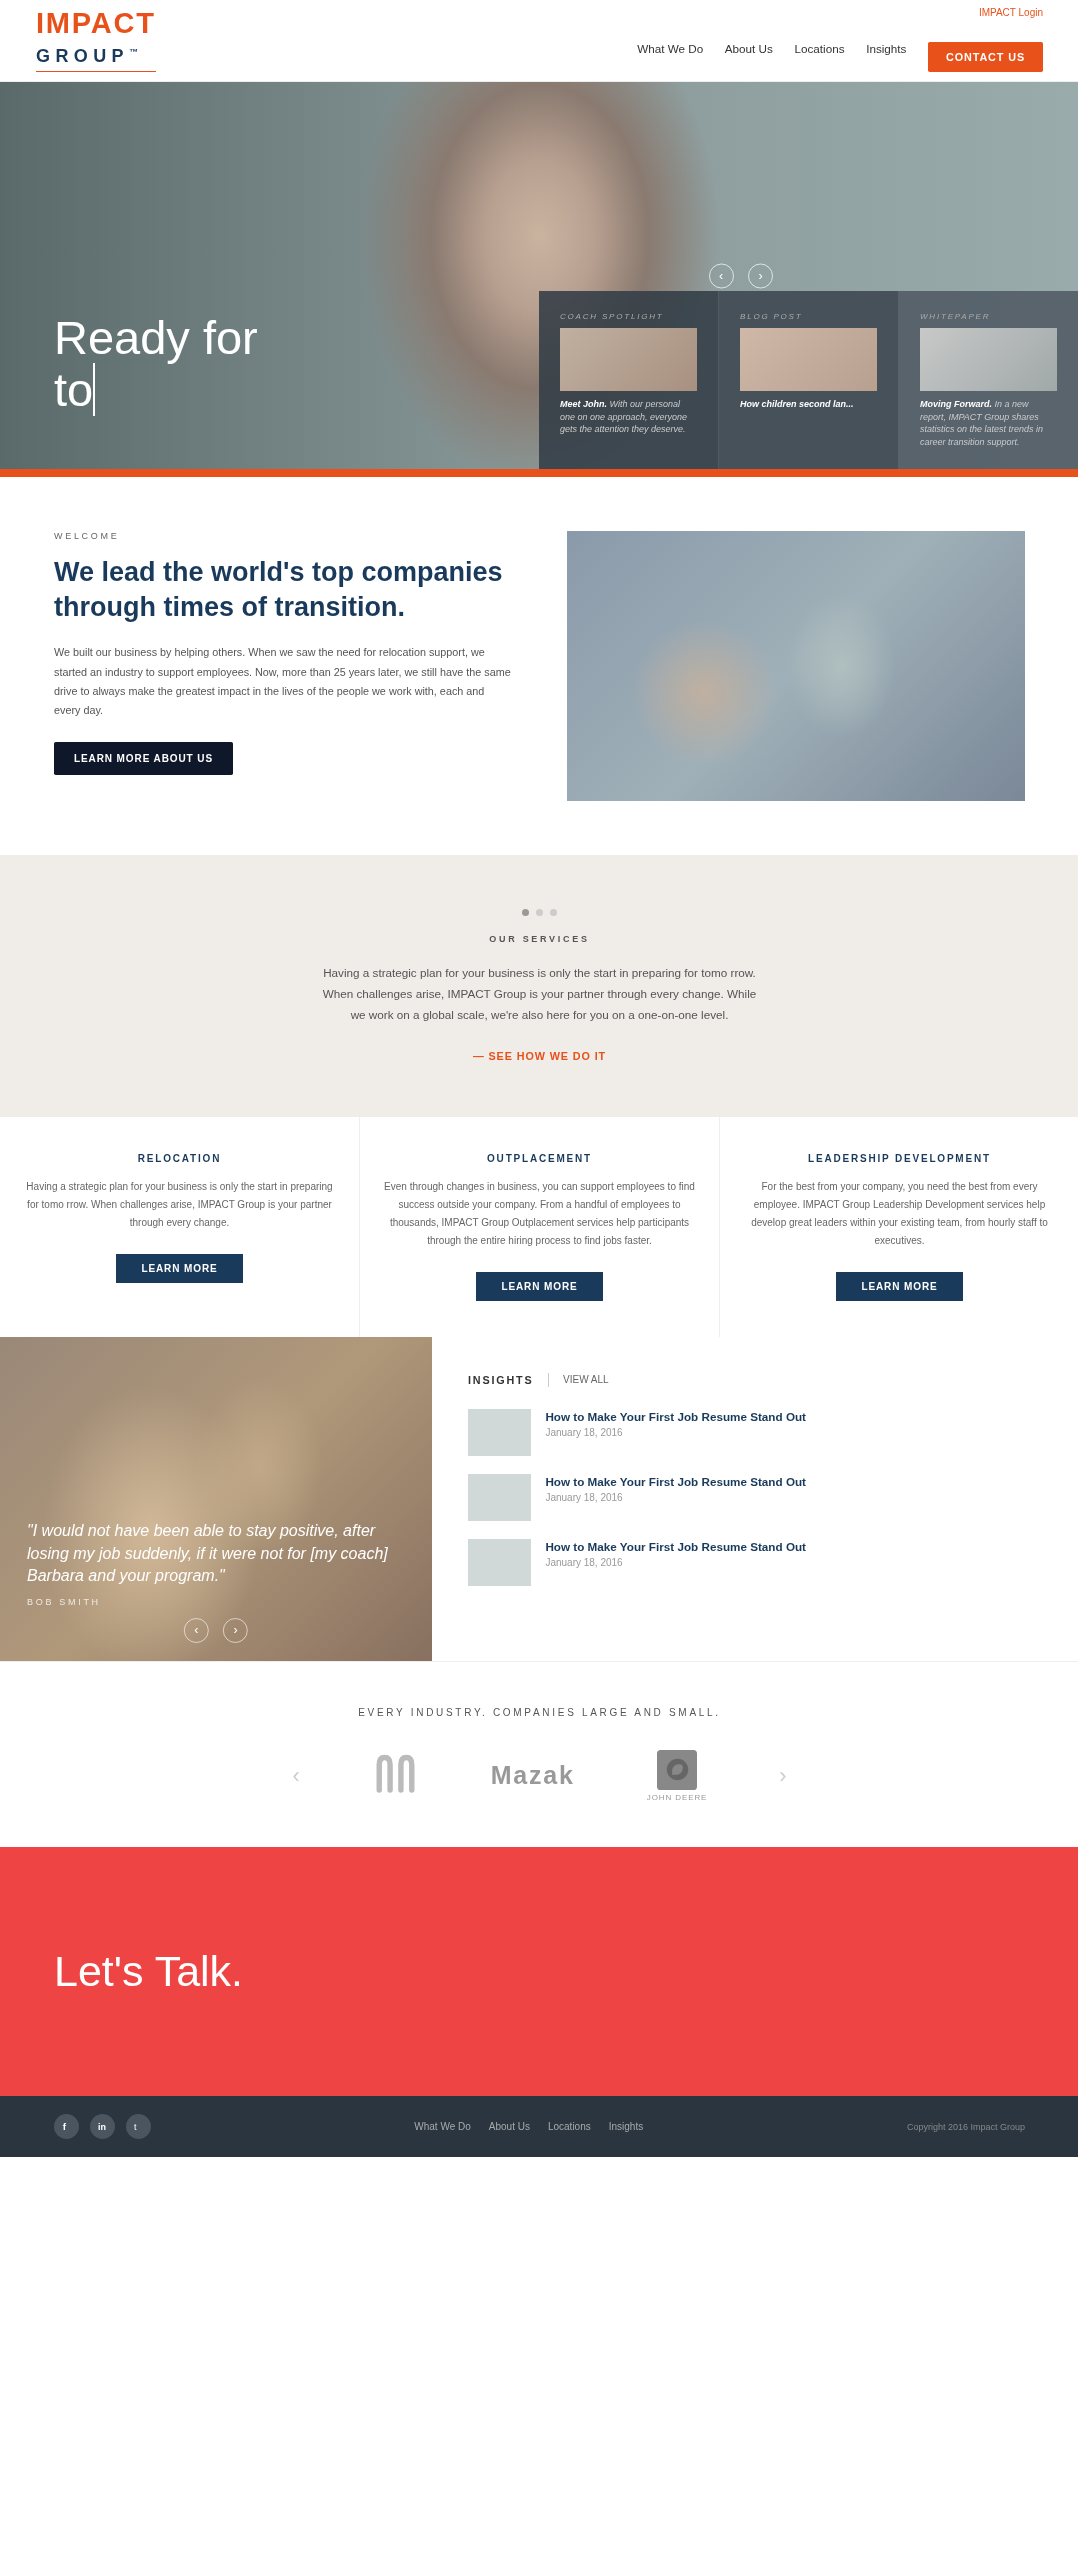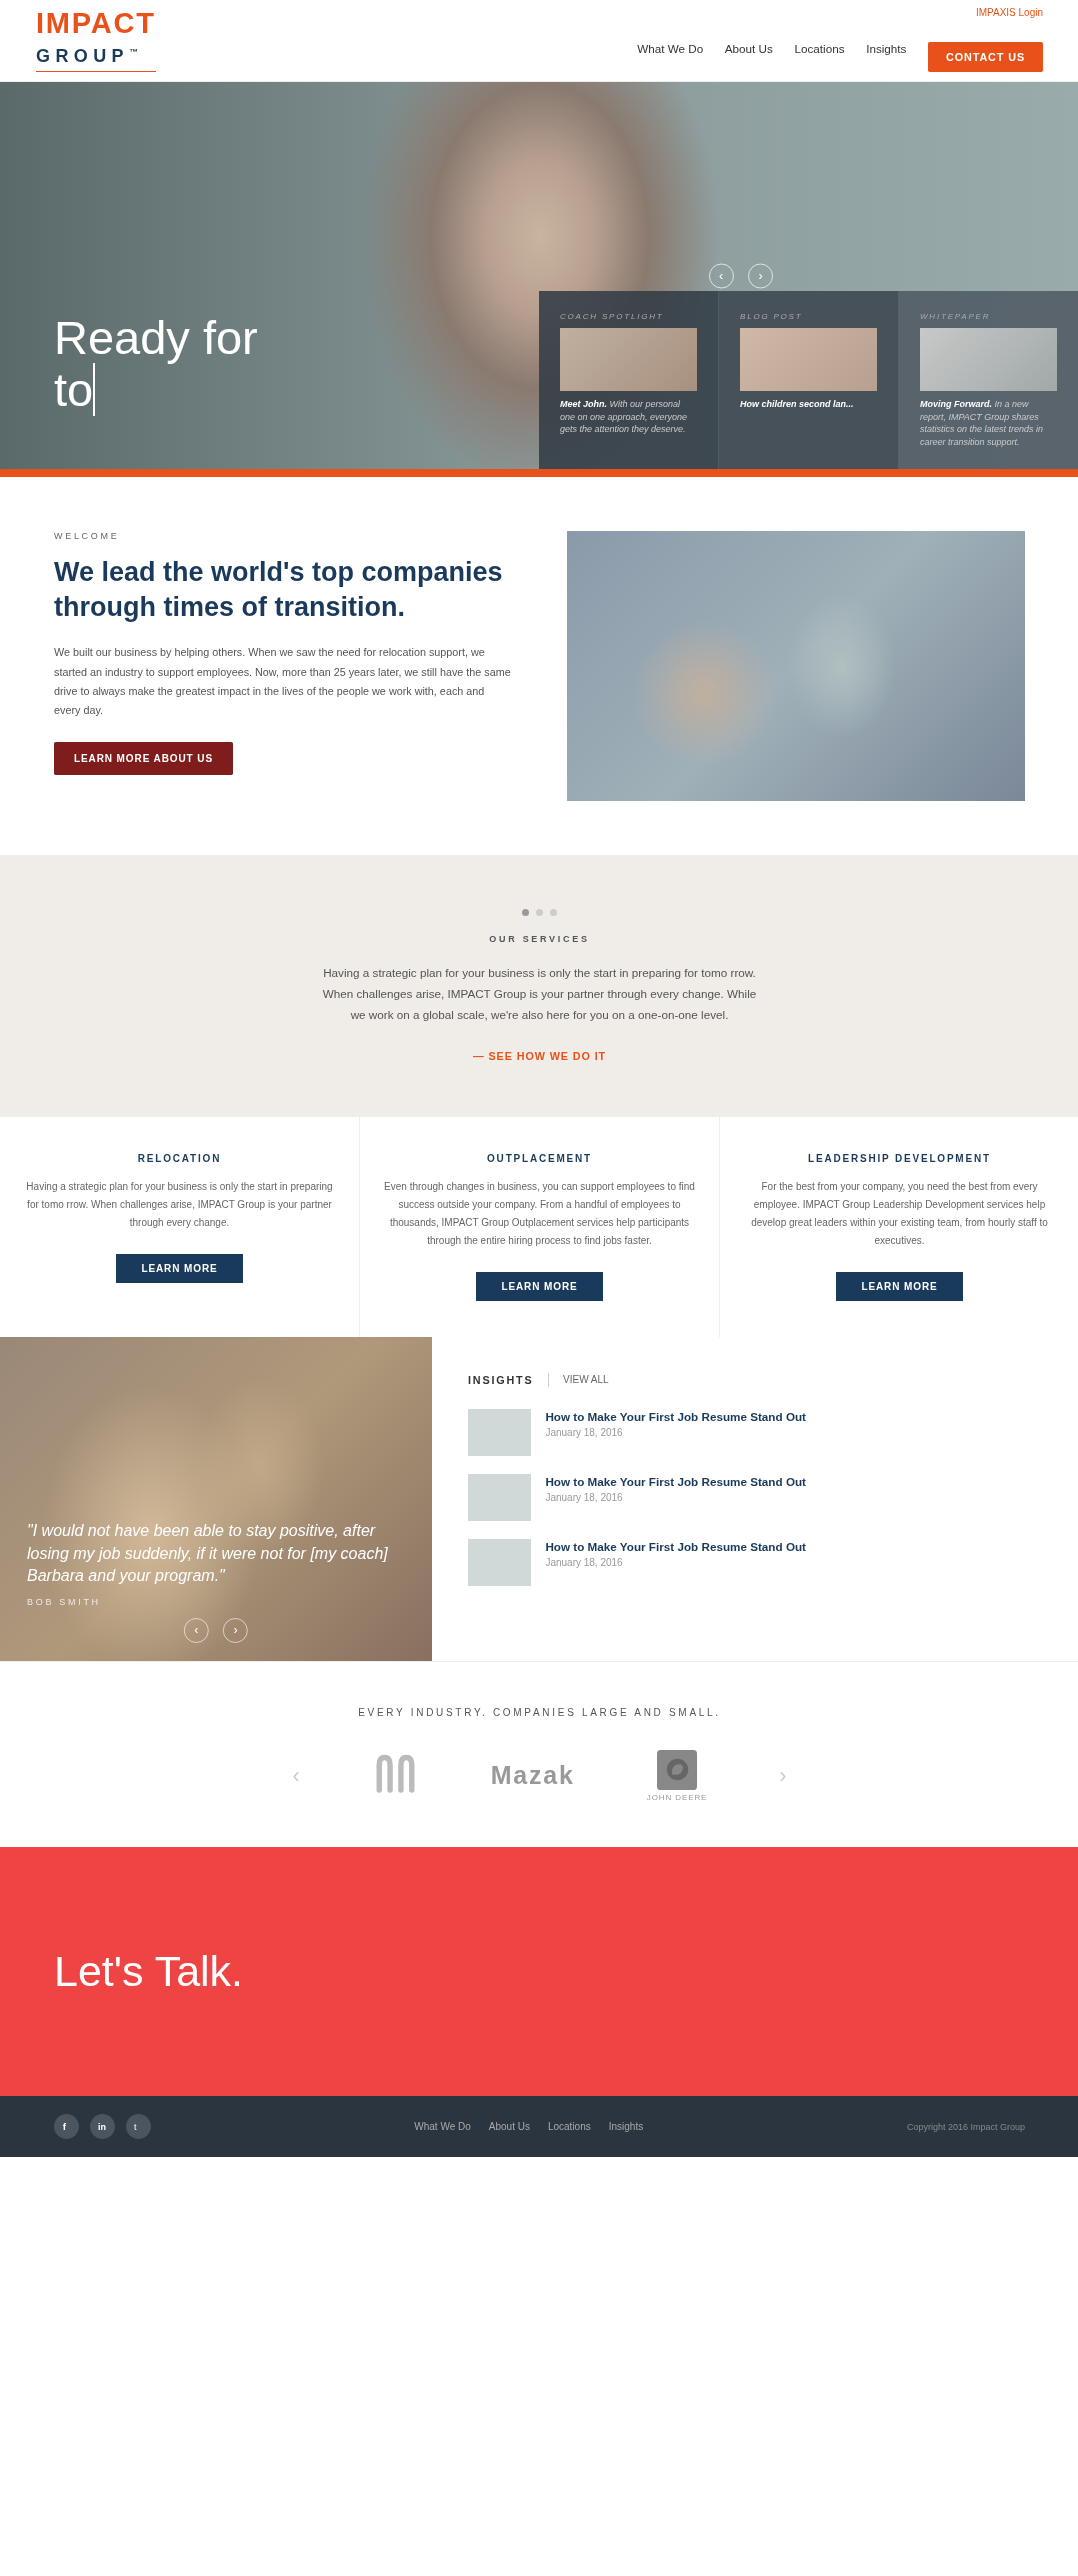--- a/index.html
+++ b/index.html
@@ -140,21 +140,21 @@
       padding: 54px 54px 54px 54px;
       gap: 54px;
       align-items: flex-start;
     }
     .welcome-left { flex: 1; }
     .welcome-label { font-size: 9px; color: #666; letter-spacing: 2.7px; text-transform: uppercase; margin-bottom: 14.4px; }
     .welcome-title { font-size: 27px; color: #1a3a5c; font-weight: 700; line-height: 1.3; margin-bottom: 18px; }
     .welcome-text { font-size: 10.8px; color: #555; line-height: 1.8; margin-bottom: 21.6px; }
     .learn-more-btn {
       display: inline-block;
-      background: #7f1d1d;
+      background: #0f172a;
       color: #fff;
       padding: 10.8px 20px;
       font-size: 10px;
       font-weight: 700;
       letter-spacing: 0.9px;
       text-decoration: none;
       cursor: pointer;
       border: none;
       border-radius: 1.8px;
     }
@@ -389,21 +389,21 @@
 <header class="header">
   <div class="logo-area">
     <div class="logo-text">
       <span style="color:#e8521a;text-align:center;">IMPACT</span><br>
       <span style="font-size:18px; color:#1a3a5c; letter-spacing:5.4px;">GROUP<sup style="font-size:9px;">™</sup></span>
     </div>
     <div class="logo-underline"></div>
   </div>
 
   <div style="display:flex; flex-direction:column; align-items:flex-end;">
-    <span class="impaxis-login">IMPAXIS Login</span>
+    <span class="impaxis-login">IMPACT Login</span>
     <div class="nav-links">
       <a href="#">What We Do</a>
       <a href="#">About Us</a>
       <a href="#">Locations</a>
       <a href="#">Insights</a>
       <button class="contact-btn">CONTACT US</button>
     </div>
   </div>
 </header>
 

